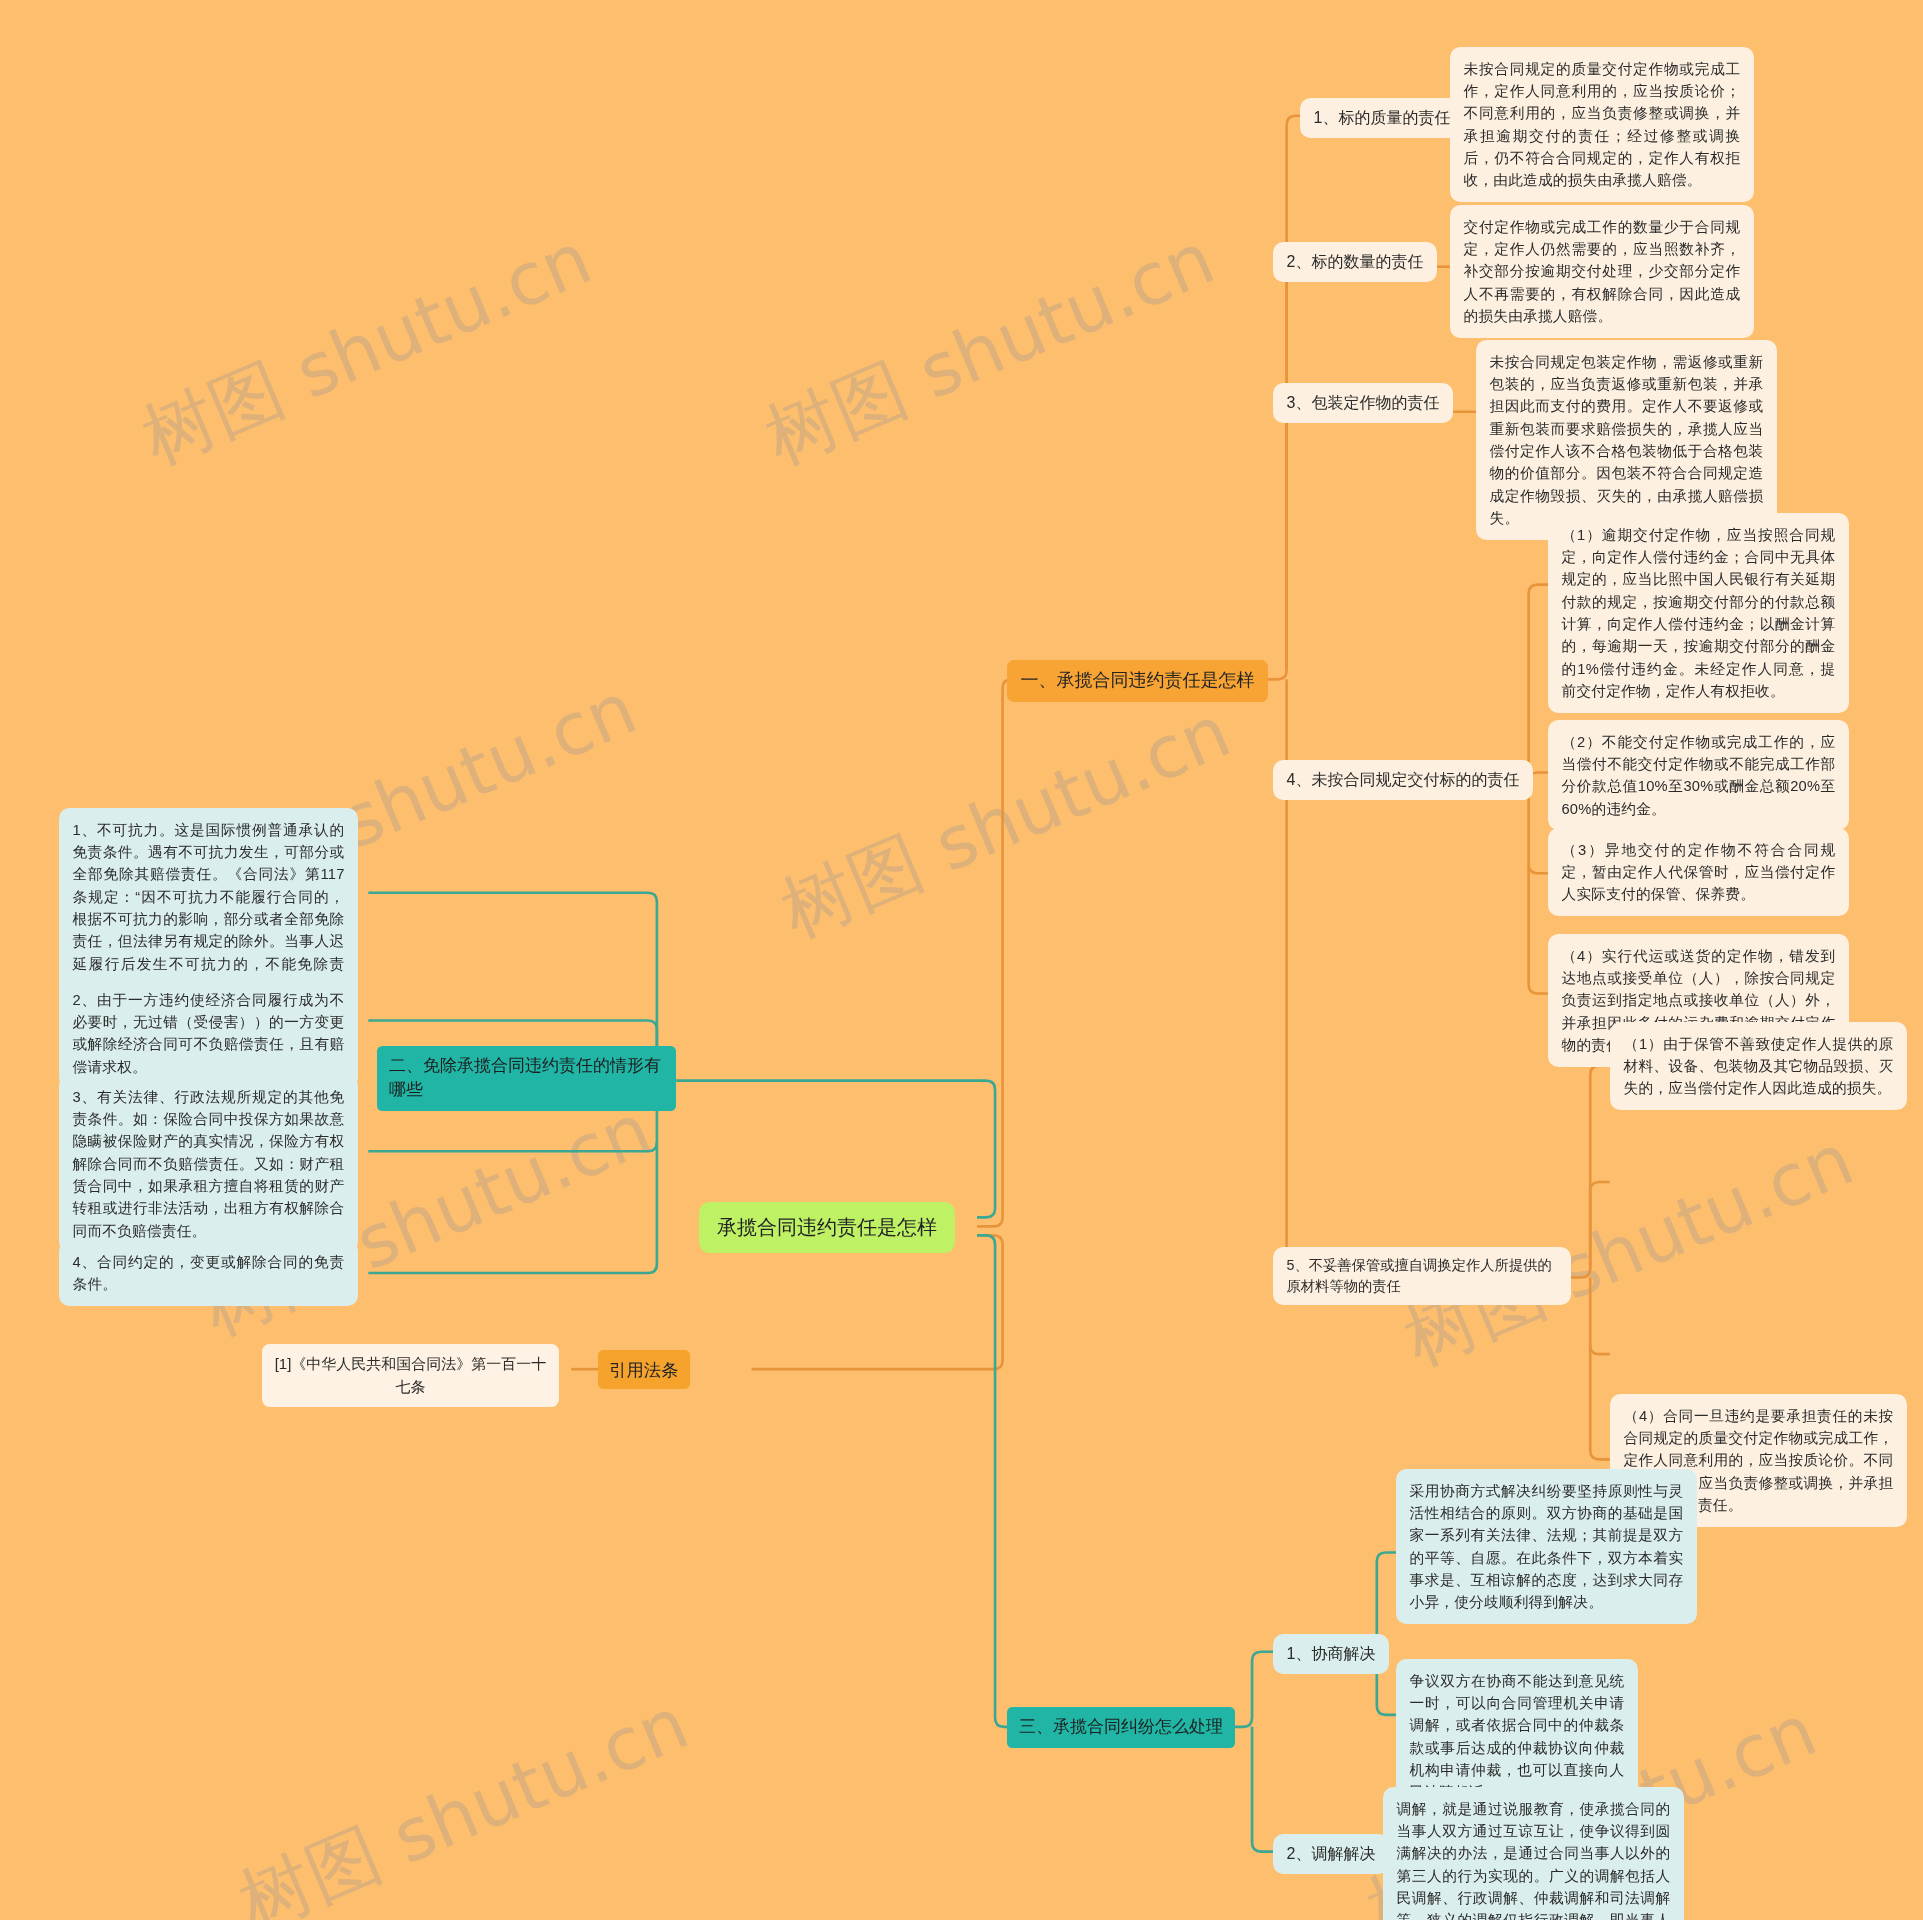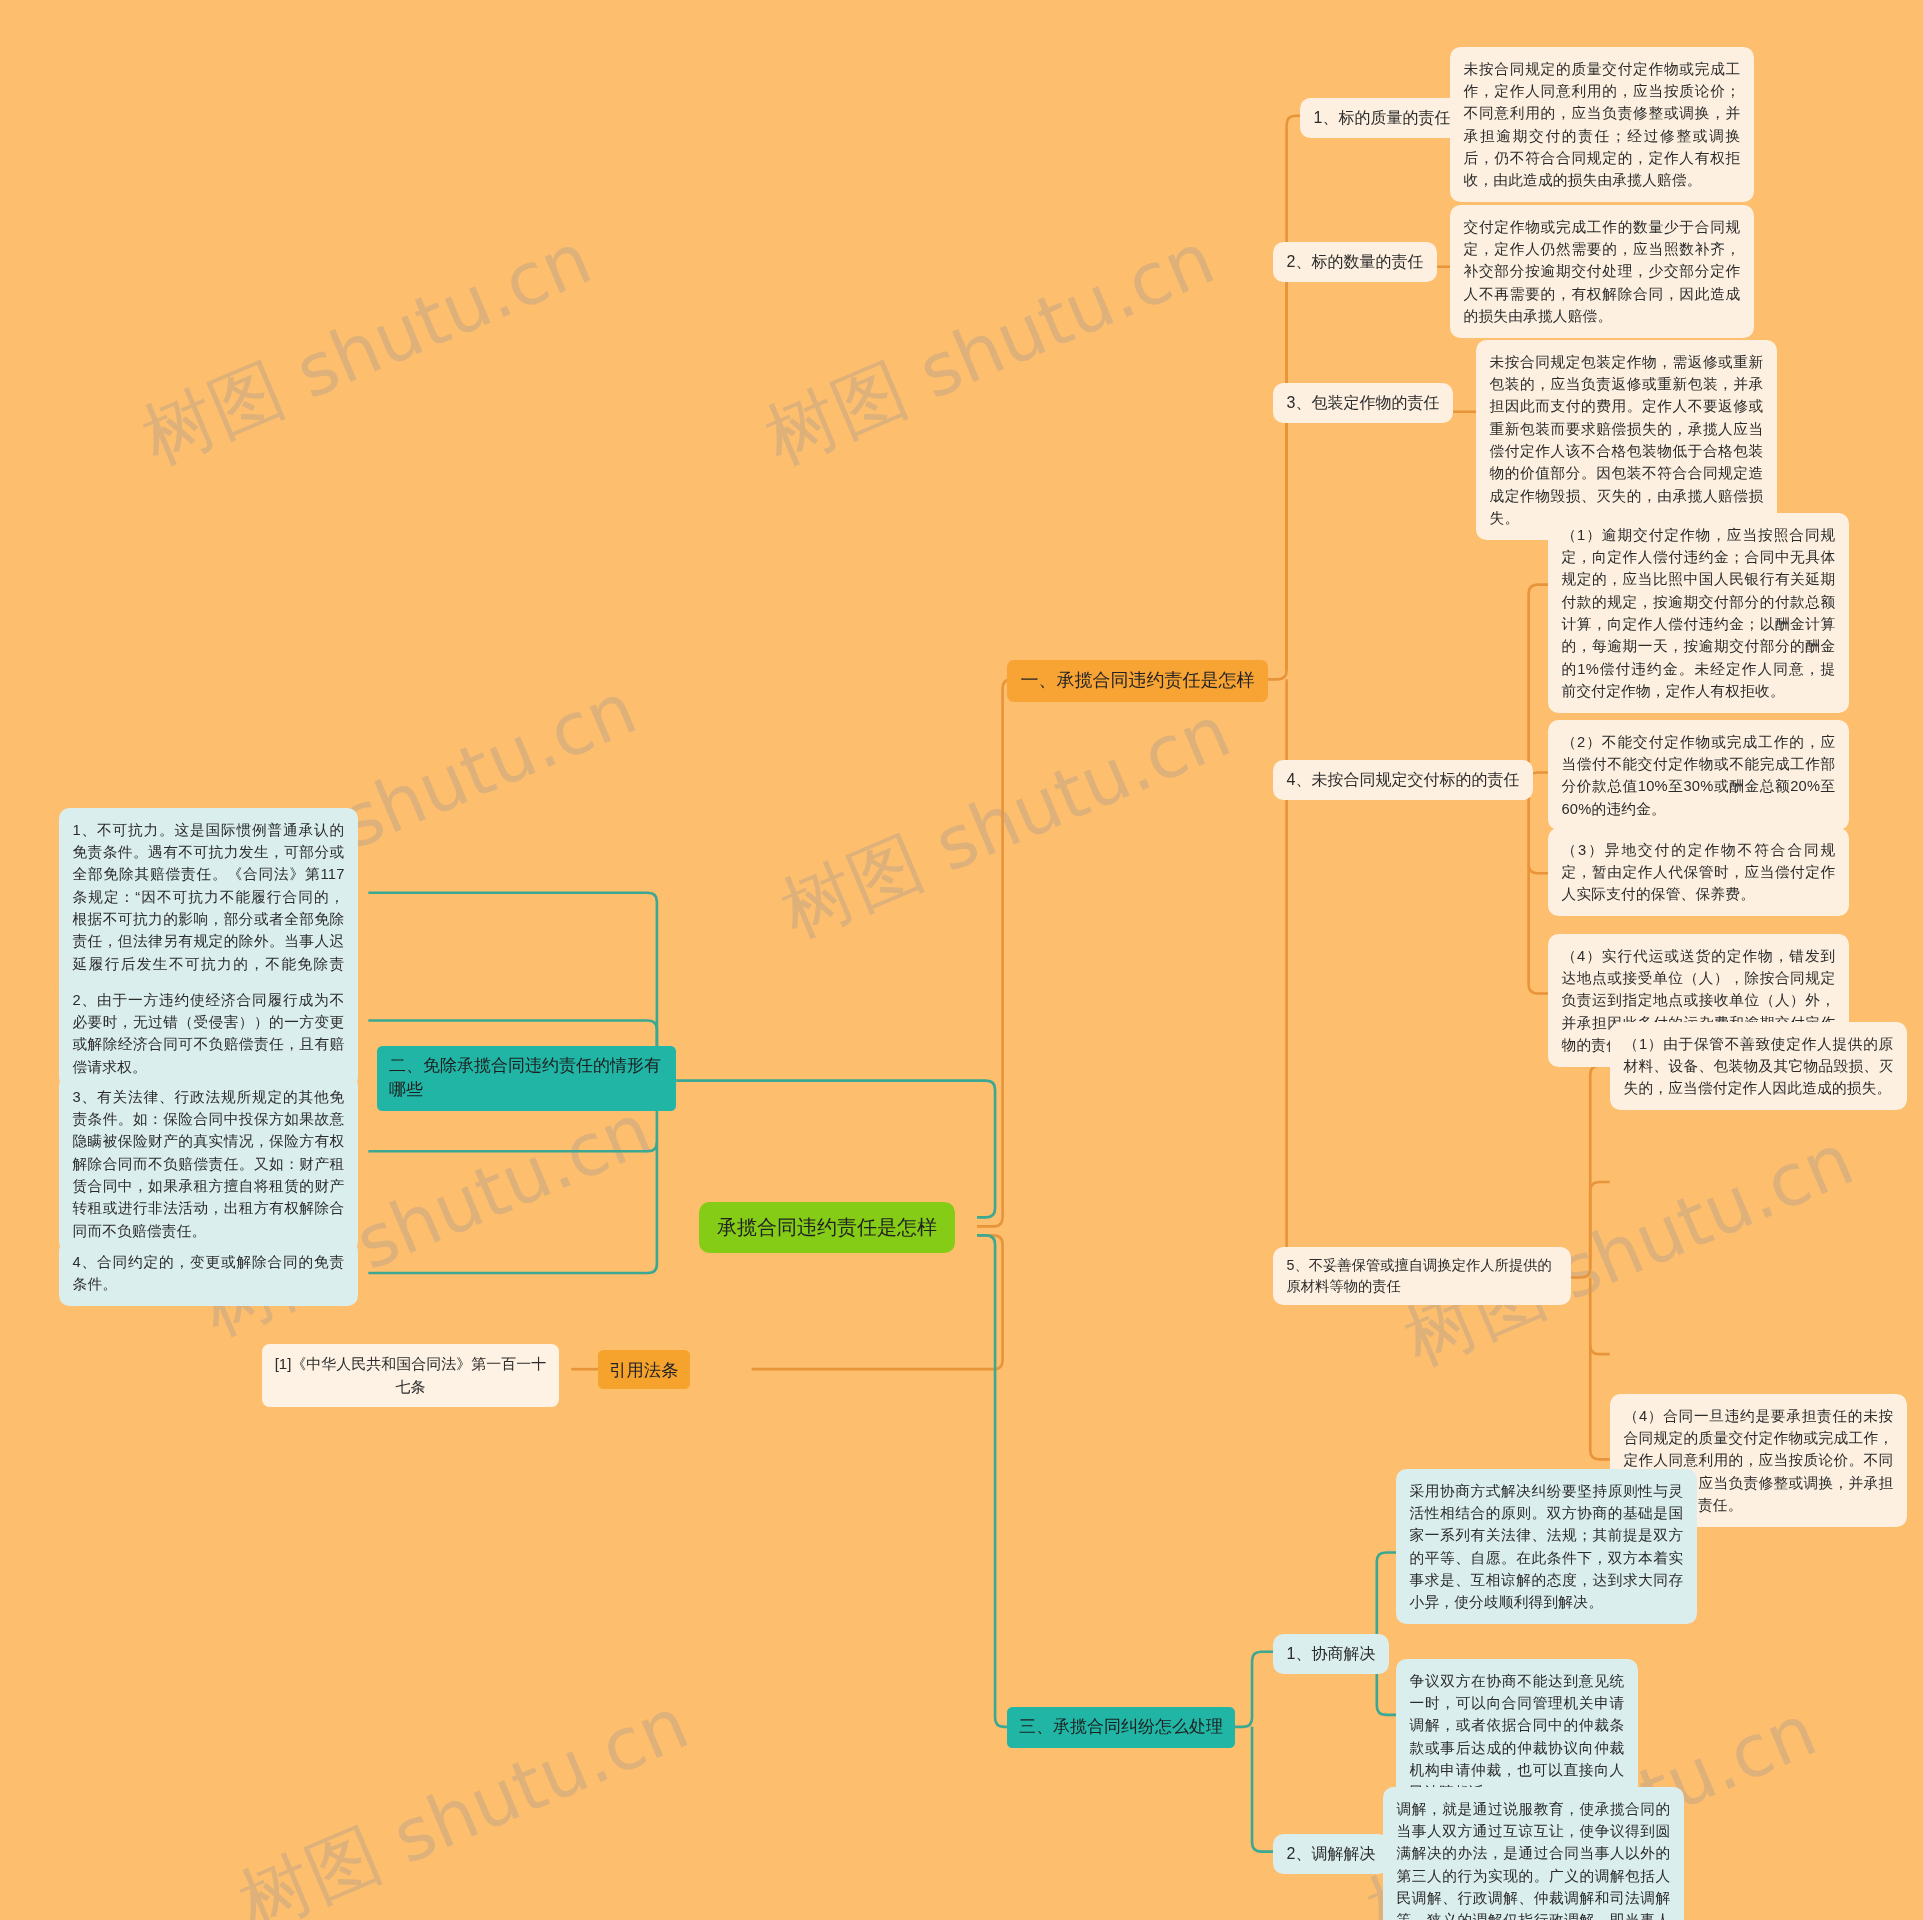--- a/index.html
+++ b/index.html
@@ -47,21 +47,21 @@
   .sec-teal{
     background:#21b5a5;
     border-radius:5.3px;
     padding:8.3px 12px;
     font-size:17px;
     line-height:1.42;
     color:#1d1d1d;
   }
   .sec-teal.nowrap{white-space:nowrap;text-align:center;}
   .root{
-    background:#84cc16;
+    background:#bef264;
     border-radius:10.5px;
     padding:12px 18px;
     font-size:20px;
     white-space:nowrap;
     color:#222;
   }
   .cite{
     background:#f6a32e;
     border-radius:5.3px;
     padding:7.5px 11.3px;

